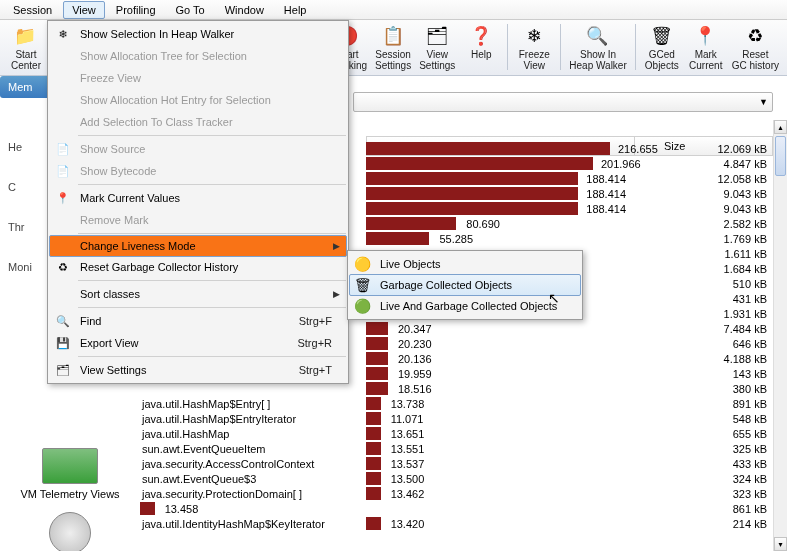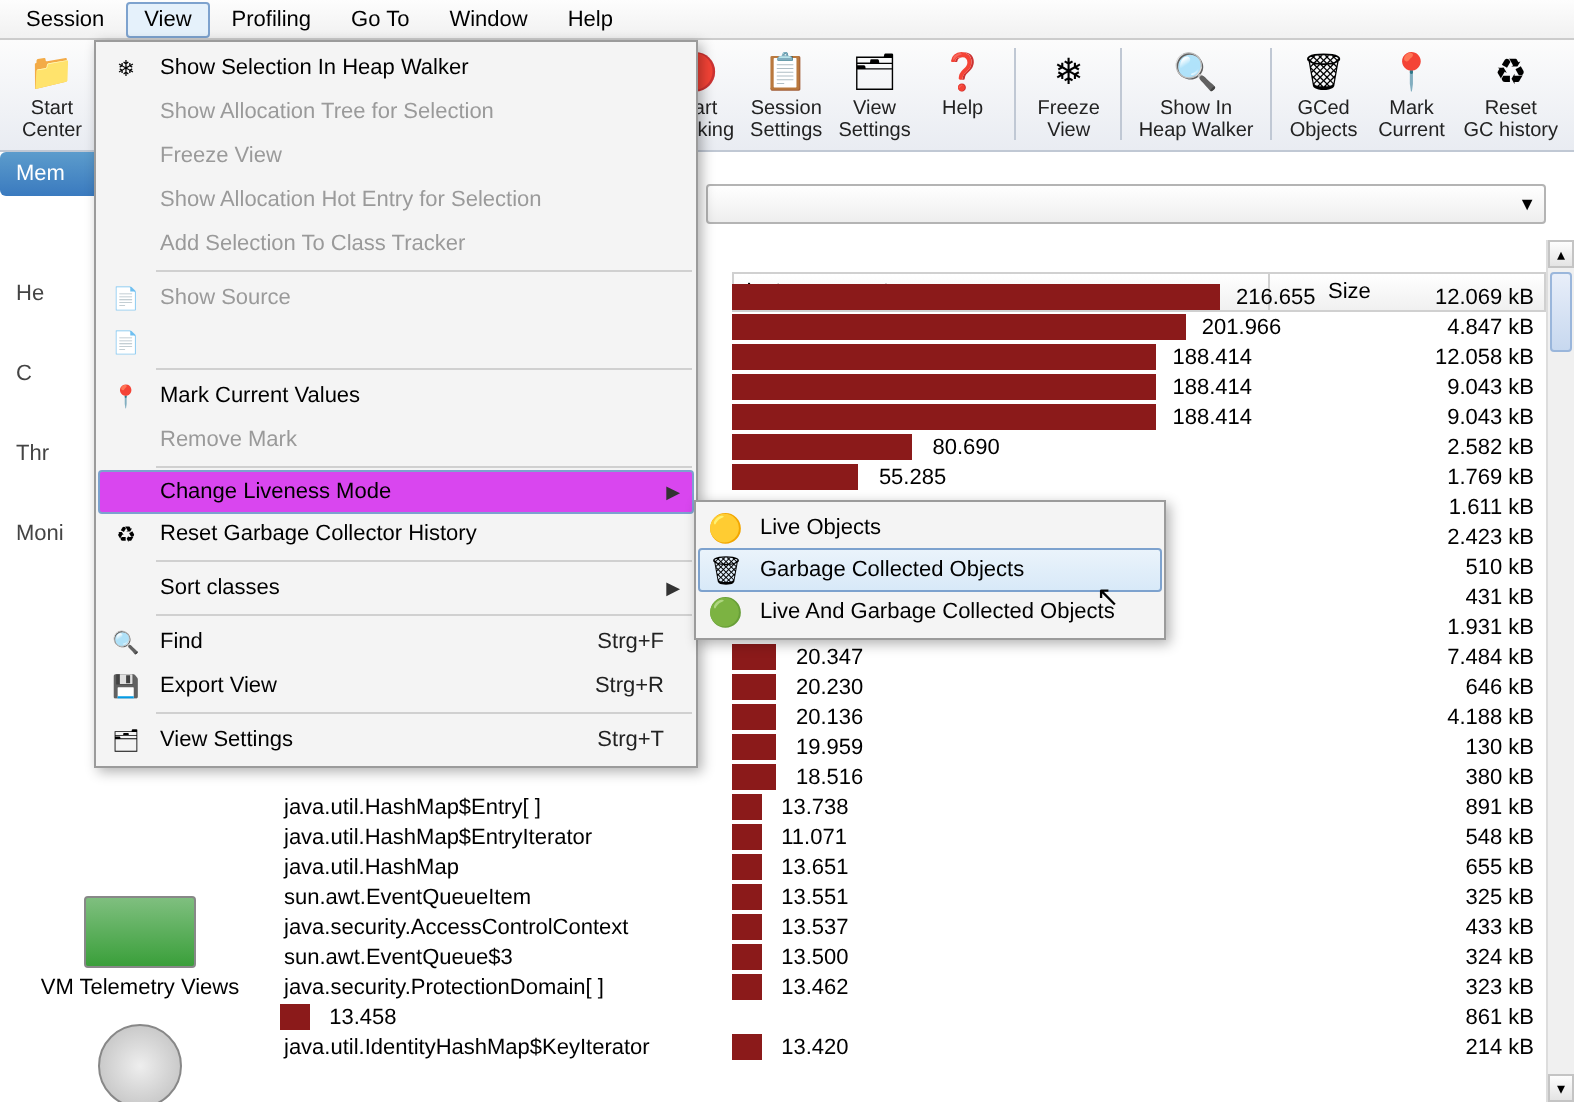--- a/index.html
+++ b/index.html
@@ -28,21 +28,21 @@
 .sidepanel .telemetry .gauge { width: 42px; height: 42px; border-radius: 50%; background: radial-gradient(#eee,#bbb); border: 1px solid #888; margin: 12px auto 0; }
 
 
 .menu { position: absolute; left: 47px; top: 20px; width: 302px; background: #f4f4f4; border: 1px solid #9b9b9b; box-shadow: 2px 2px 6px rgba(0,0,0,.3); padding: 2px; z-index: 20; }
 .menu .row { display: flex; align-items: center; height: 22px; position: relative; }
 .menu .row .gutter { width: 26px; display: flex; align-items: center; justify-content: center; }
 .menu .row .txt { flex: 1; padding-left: 4px; color: #000; }
 .menu .row.disabled .txt { color: #9a9a9a; }
 .menu .row .accel { padding-right: 14px; color: #222; }
 .menu .row .arrow { position: absolute; right: 6px; font-size: 9px; color: #333; }
-.menu .row.hover { background: #d946ef; border: 1px solid #7da2ce; border-radius: 2px; height: 22px; margin: -1px; }
+.menu .row.hover { background: #f97316; border: 1px solid #7da2ce; border-radius: 2px; height: 22px; margin: -1px; }
 .menu hr { border: none; border-top: 1px solid #d0d0d0; margin: 2px 0 2px 28px; }
 
 
 .submenu { position: absolute; left: 347px; top: 250px; width: 236px; background: #f4f4f4; border: 1px solid #9b9b9b; box-shadow: 2px 2px 6px rgba(0,0,0,.3); padding: 2px; z-index: 30; }
 .submenu .row { display: flex; align-items: center; height: 22px; }
 .submenu .row .gutter { width: 26px; display: flex; align-items: center; justify-content: center; font-size: 14px; }
 .submenu .row .txt { flex: 1; padding-left: 4px; }
 .submenu .row.hover { background: linear-gradient(#eaf3fb,#d8e9f8); border: 1px solid #7da2ce; border-radius: 2px; margin: -1px; }
 
 
@@ -224,21 +224,21 @@
         <div class="barcell">
           <div class="bar" style="width: 0px;"></div>
         </div>
         <div class="sizecell">1.611 kB</div>
       </div>
       <div class="datarow">
         <div class="namecell"></div>
         <div class="barcell">
           <div class="bar" style="width: 0px;"></div>
         </div>
-        <div class="sizecell">2.423 kB</div>
+        <div class="sizecell">1.684 kB</div>
       </div>
       <div class="datarow">
         <div class="namecell"></div>
         <div class="barcell">
           <div class="bar" style="width: 0px;"></div>
         </div>
         <div class="sizecell">510 kB</div>
       </div>
       <div class="datarow">
         <div class="namecell"></div>
@@ -278,21 +278,21 @@
           <div class="barlbl after">20.136</div>
         </div>
         <div class="sizecell">4.188 kB</div>
       </div>
       <div class="datarow">
         <div class="namecell"></div>
         <div class="barcell">
           <div class="bar" style="width: 21.96px;"></div>
           <div class="barlbl after">19.959</div>
         </div>
-        <div class="sizecell">130 kB</div>
+        <div class="sizecell">143 kB</div>
       </div>
       <div class="datarow">
         <div class="namecell"></div>
         <div class="barcell">
           <div class="bar" style="width: 21.96px;"></div>
           <div class="barlbl after">18.516</div>
         </div>
         <div class="sizecell">380 kB</div>
       </div>
       <div class="datarow">
@@ -395,20 +395,21 @@
       <div class="gutter"></div>
       <div class="txt">Add Selection To Class Tracker</div>
     </div>
     <hr>
     <div class="row disabled">
       <div class="gutter">📄</div>
       <div class="txt">Show Source</div>
     </div>
     <div class="row disabled">
       <div class="gutter">📄</div>
+      <div class="txt">Show Bytecode</div>
     </div>
     <hr>
     <div class="row">
       <div class="gutter">📍</div>
       <div class="txt">Mark Current Values</div>
     </div>
     <div class="row disabled">
       <div class="gutter"></div>
       <div class="txt">Remove Mark</div>
     </div>

